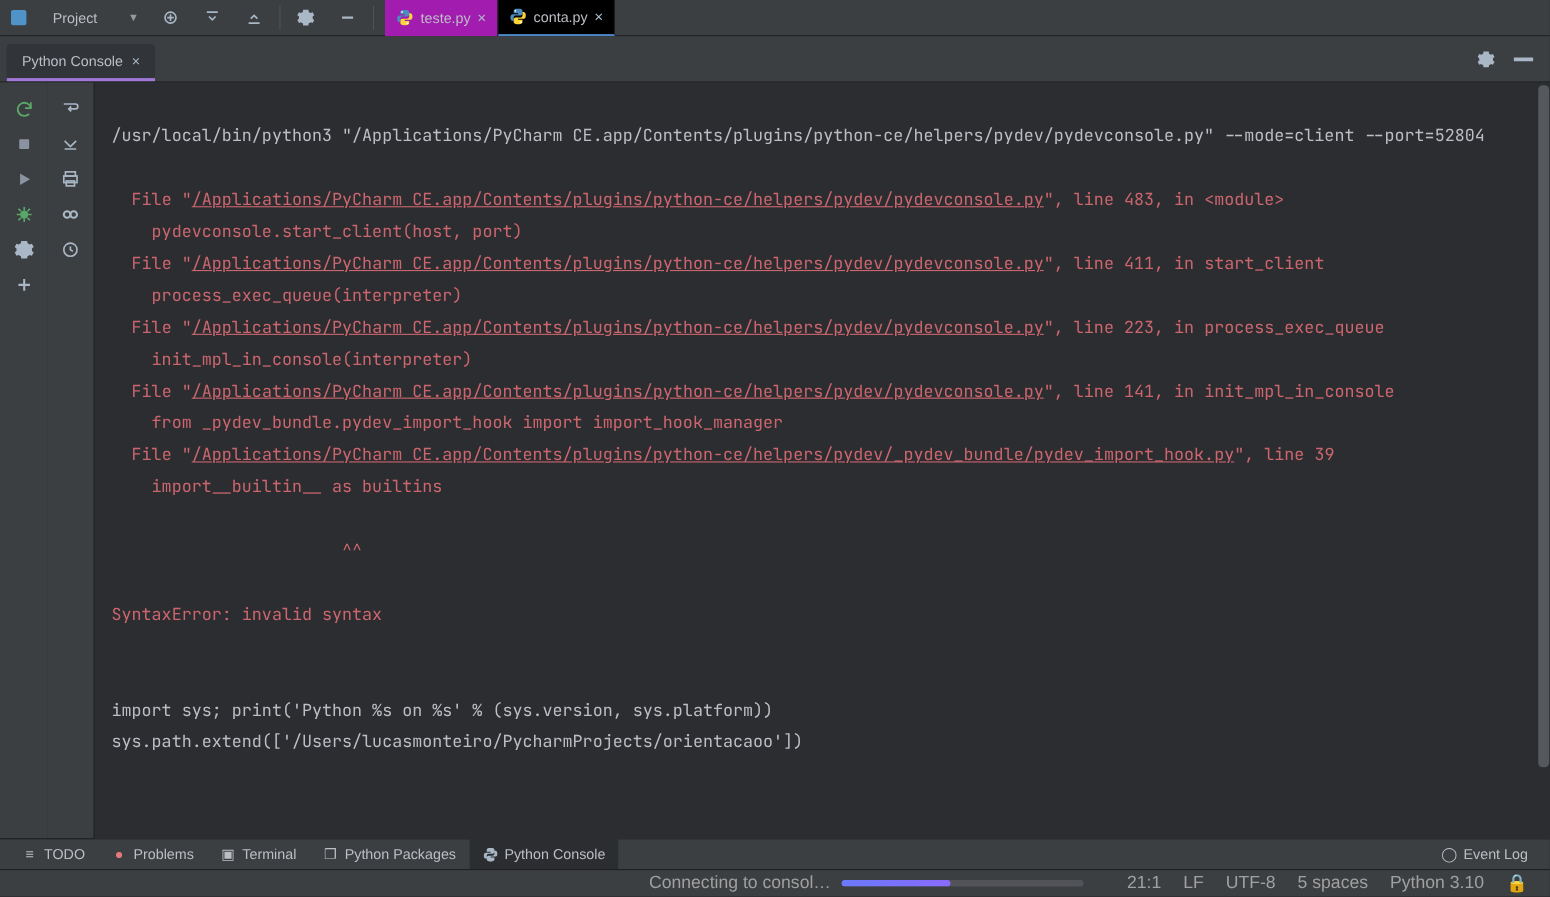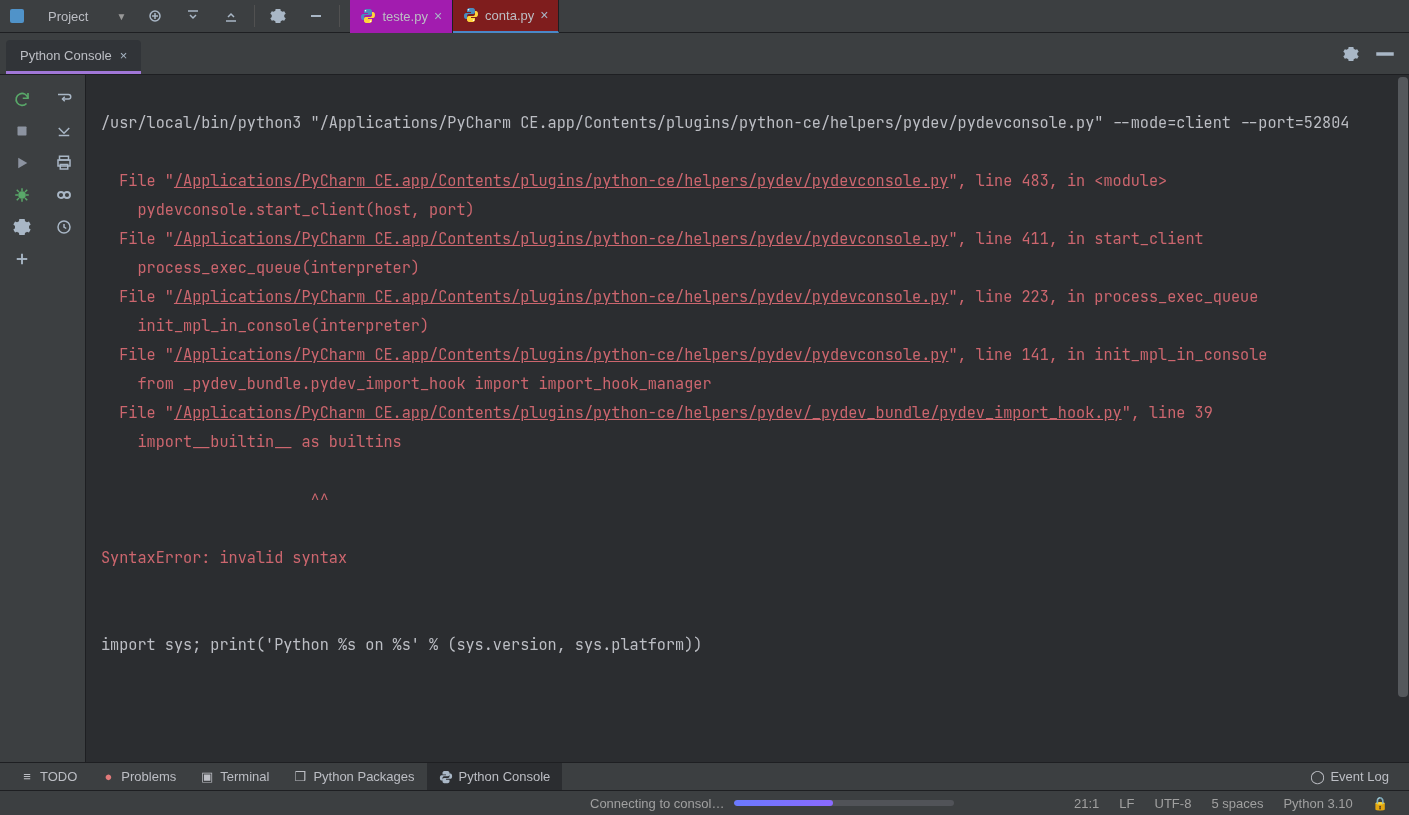--- a/index.html
+++ b/index.html
@@ -41,21 +41,21 @@
     color: #a9b7c6; cursor: pointer;
   }
   .tb-icon svg { width: 16px; height: 16px; }
   .sep-v { width: 1px; height: 22px; background: #515151; margin: 0 4px; }
   .editor-tabs { display: flex; align-items: stretch; height: 33px; margin-left: 6px;}
   .etab {
     display: flex; align-items: center; gap: 6px;
     padding: 0 10px; border-right: 1px solid #1e1f22;
     background: #a21caf; cursor: pointer;
   }
-  .etab.active { background: #7f1d1d; border-bottom: 2px solid #4a88c7; }
+  .etab.active { background: #000000; border-bottom: 2px solid #4a88c7; }
   .py-logo { width: 16px; height: 16px; flex-shrink:0; }
   .etab-close { color: #a9b7c6; font-size: 14px; line-height: 1; }
   .topbar .spacer { flex: 1; }
 
   .tool-tab-bar {
     height: 42px;
     background: #3c3f41;
     display: flex;
     align-items: flex-end;
     border-bottom: 1px solid #1e1f22;
@@ -119,21 +119,21 @@
   .btab.active { background: #2b2d30; }
   .btab .ico { width:14px; height:14px; display:flex; align-items:center; justify-content:center;}
   .btab .warn { color: #e27a7a; }
   .bottom-tool-tabs .spacer{flex:1;}
 
   .statusbar {
     height: 25px; background: #3c3f41;
     display:flex; align-items:center;
     border-top: 1px solid #1e1f22;
     padding: 0 10px;
-    font-size: 13px;
+    font-size: 16px;
     color: #a0a0a0;
   }
   .statusbar .spacer{flex:1;}
   .statusbar .seg { padding: 0 10px; }
   .progress-wrap { display:flex; align-items:center; gap:10px; margin-left: 580px;}
   .progress-track { width: 220px; height: 6px; background: #515358; border-radius: 3px; position:relative; overflow:hidden;}
   .progress-thumb { position:absolute; left:0; top:0; height:100%; width:45%; background: linear-gradient(90deg,#6a7aff,#8a6aff); border-radius:3px;}
 
 </style>
 </head>
@@ -297,21 +297,21 @@
           <path d="M12 8v4l3 2"></path>
         </svg>
       </div>
   </div>
 
   <div class="console">
 <div class="cl cmd">/usr/local/bin/python3 "/Applications/PyCharm CE.app/Contents/plugins/python-ce/helpers/pydev/pydevconsole.py" --mode=client --port=52804</div>
 <div id="frames-target"><div class="cl tb"><span>  File "</span><span class="file-link">/Applications/PyCharm CE.app/Contents/plugins/python-ce/helpers/pydev/pydevconsole.py</span><span>", line 483, in &lt;module&gt;</span></div><div class="cl tb">    pydevconsole.start_client(host, port)</div><div class="cl tb"><span>  File "</span><span class="file-link">/Applications/PyCharm CE.app/Contents/plugins/python-ce/helpers/pydev/pydevconsole.py</span><span>", line 411, in start_client</span></div><div class="cl tb">    process_exec_queue(interpreter)</div><div class="cl tb"><span>  File "</span><span class="file-link">/Applications/PyCharm CE.app/Contents/plugins/python-ce/helpers/pydev/pydevconsole.py</span><span>", line 223, in process_exec_queue</span></div><div class="cl tb">    init_mpl_in_console(interpreter)</div><div class="cl tb"><span>  File "</span><span class="file-link">/Applications/PyCharm CE.app/Contents/plugins/python-ce/helpers/pydev/pydevconsole.py</span><span>", line 141, in init_mpl_in_console</span></div><div class="cl tb">    from _pydev_bundle.pydev_import_hook import import_hook_manager</div><div class="cl tb"><span>  File "</span><span class="file-link">/Applications/PyCharm CE.app/Contents/plugins/python-ce/helpers/pydev/_pydev_bundle/pydev_import_hook.py</span><span>", line 39</span></div><div class="cl tb">    import__builtin__ as builtins</div></div>
 <div class="cl tb">                       ^^</div>
 <div class="cl tb">SyntaxError: invalid syntax</div>
-<div id="post-target"><div class="cl norm">&nbsp;</div><div class="cl norm">import sys; print('Python %s on %s' % (sys.version, sys.platform))</div><div class="cl norm">&nbsp;</div></div>
+<div id="post-target"><div class="cl norm">&nbsp;</div><div class="cl norm">import sys; print('Python %s on %s' % (sys.version, sys.platform))</div><div class="cl norm">sys.path.extend(['/Users/lucasmonteiro/PycharmProjects/orientacaoo'])</div><div class="cl norm">&nbsp;</div></div>
     <div class="thumb"></div>
   </div>
 </div>
 
 <div class="bottom-tool-tabs">
   <div class="btab">
     <span class="ico">≡</span>
     <span>TODO</span>
   </div>
   <div class="btab">

